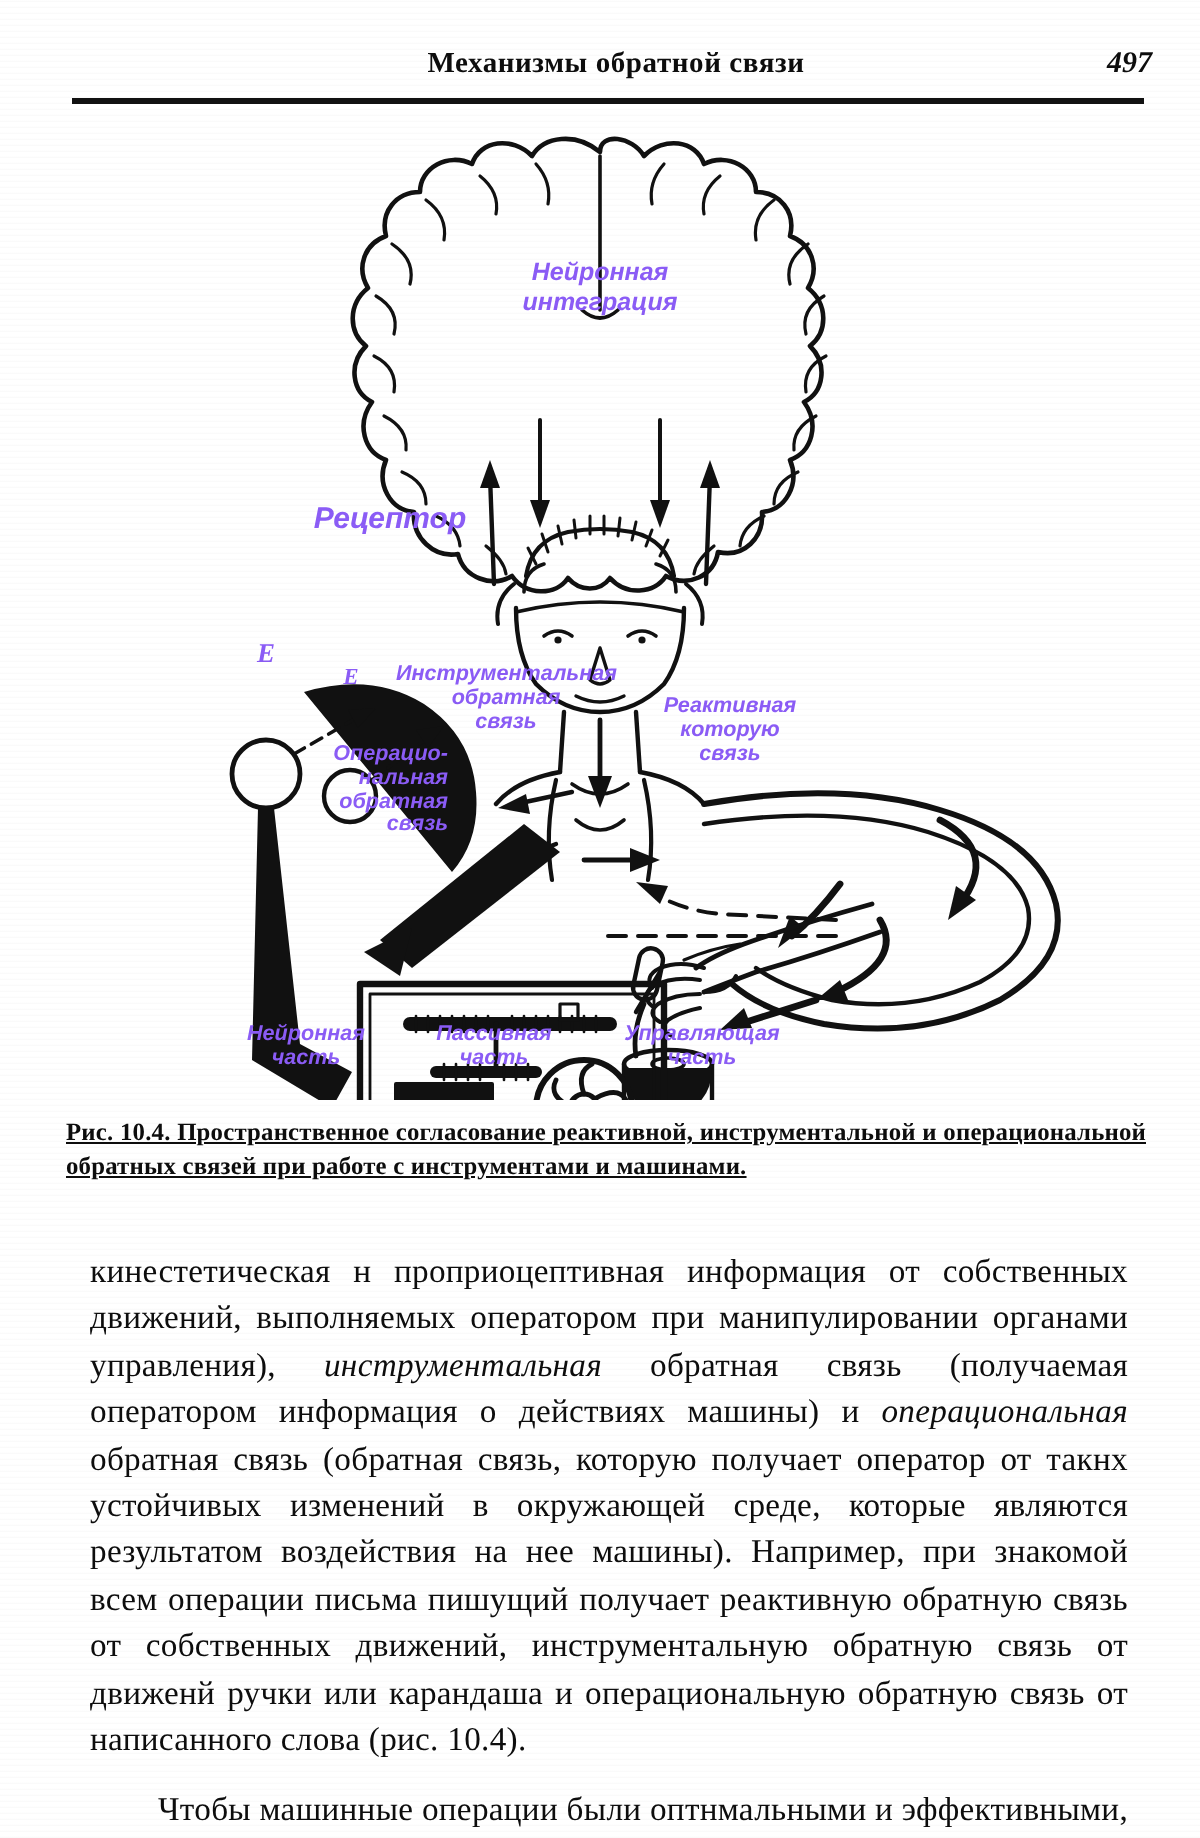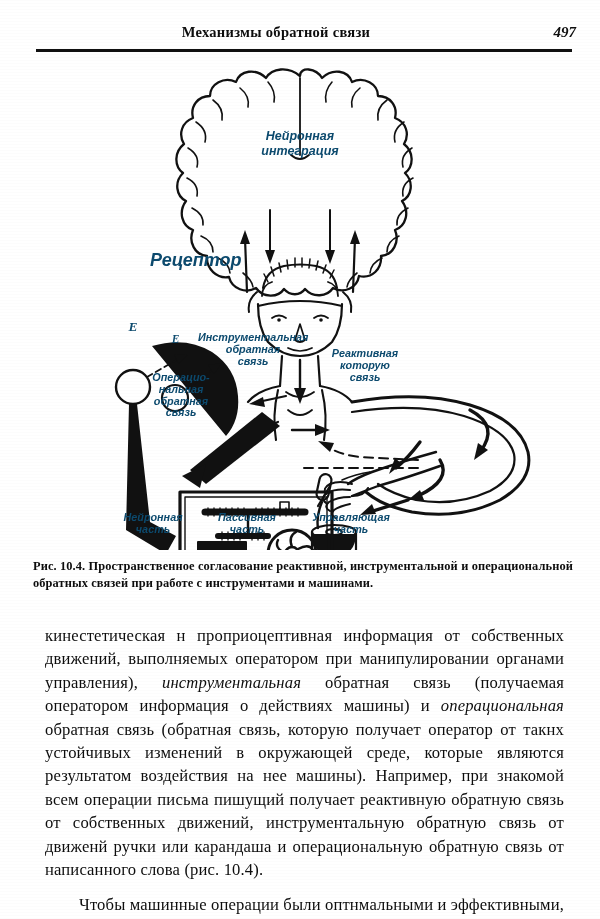--- a/index.html
+++ b/index.html
@@ -27,20 +27,21 @@
   .header-title {
     position: absolute;
     left: 0;
     top: 0;
     width: 552px;
     text-align: center;
     font-family: "Liberation Serif", serif;
     font-weight: bold;
     font-size: 14.5px;
     letter-spacing: 0.3px;
+    padding-left: 32px;
   }
   .header-folio {
     position: absolute;
     right: 24px;
     top: 0;
     font-family: "Liberation Serif", serif;
     font-weight: bold;
     font-size: 15px;
     font-style: italic;
   }
@@ -67,20 +68,21 @@
     position: absolute;
     left: 33px;
     top: 558px;
     width: 540px;
     font-family: "Liberation Serif", serif;
     font-weight: bold;
     font-size: 12.4px;
     line-height: 17px;
     text-align: justify;
     letter-spacing: 0.1px;
+    text-decoration: underline;
   }
 
   
   .body-text {
     position: absolute;
     left: 33px;
     top: 612px;
     width: 543px;
     font-family: "Liberation Serif", serif;
     font-size: 16.6px;
@@ -105,21 +107,21 @@
 
   
   .lbl {
     font-family: "Liberation Sans", sans-serif;
     font-style: italic;
     font-weight: bold;
     font-size: 11.5px;
     line-height: 12.5px;
     text-align: center;
     position: absolute;
-    color: #0c4a6e;
+    color: #8b5cf6;
     white-space: nowrap;
   }
   .lbl.small { font-size: 10.8px; line-height: 11.8px; }
   .lbl.brain { font-size: 12.5px; line-height: 15px; }
 </style>
 </head>
 <body>
 
 <div class="page-header">
   <div class="header-title">Механизмы обратной связи</div>
@@ -390,31 +392,31 @@
         <path d="M152 508 L200 498"></path>
         <path d="M243 508 L262 500"></path>
         <path d="M348 508 L340 500"></path>
       </g>
     </g>
   </svg>
 
   <div class="lbl brain" style="left:232px; top:69px; width:136px; white-space:pre-line;">Нейронная
 интеграция</div>
 
-  <div class="lbl" style="left:150px; top:194px; width:90px; font-size:18px;">Рецептор</div>
+  <div class="lbl" style="left:150px; top:194px; width:90px; font-size:15px;">Рецептор</div>
 
   <div class="lbl small" style="left:198px; top:272px; width:110px; white-space:pre-line;">Инструментальная
 обратная
 связь</div>
 
   <div class="lbl small" style="left:318px; top:288px; width:94px; white-space:pre-line;">Реактивная
 которую
 связь</div>
 
-  <div class="lbl small" style="left:138px; top:312px; width:86px; white-space:pre-line; text-align:center;font-style:italic;">Операцио-
+  <div class="lbl small" style="left:138px; top:312px; width:86px; white-space:pre-line; text-align:right;font-style:italic;">Операцио-
 нальная
 обратная
 связь</div>
 
   <div class="lbl small" style="left:112px; top:452px; width:82px; white-space:pre-line;">Нейронная
 часть</div>
 
   <div class="lbl small" style="left:208px; top:452px; width:78px; white-space:pre-line;">Пассивная
 часть</div>
 

